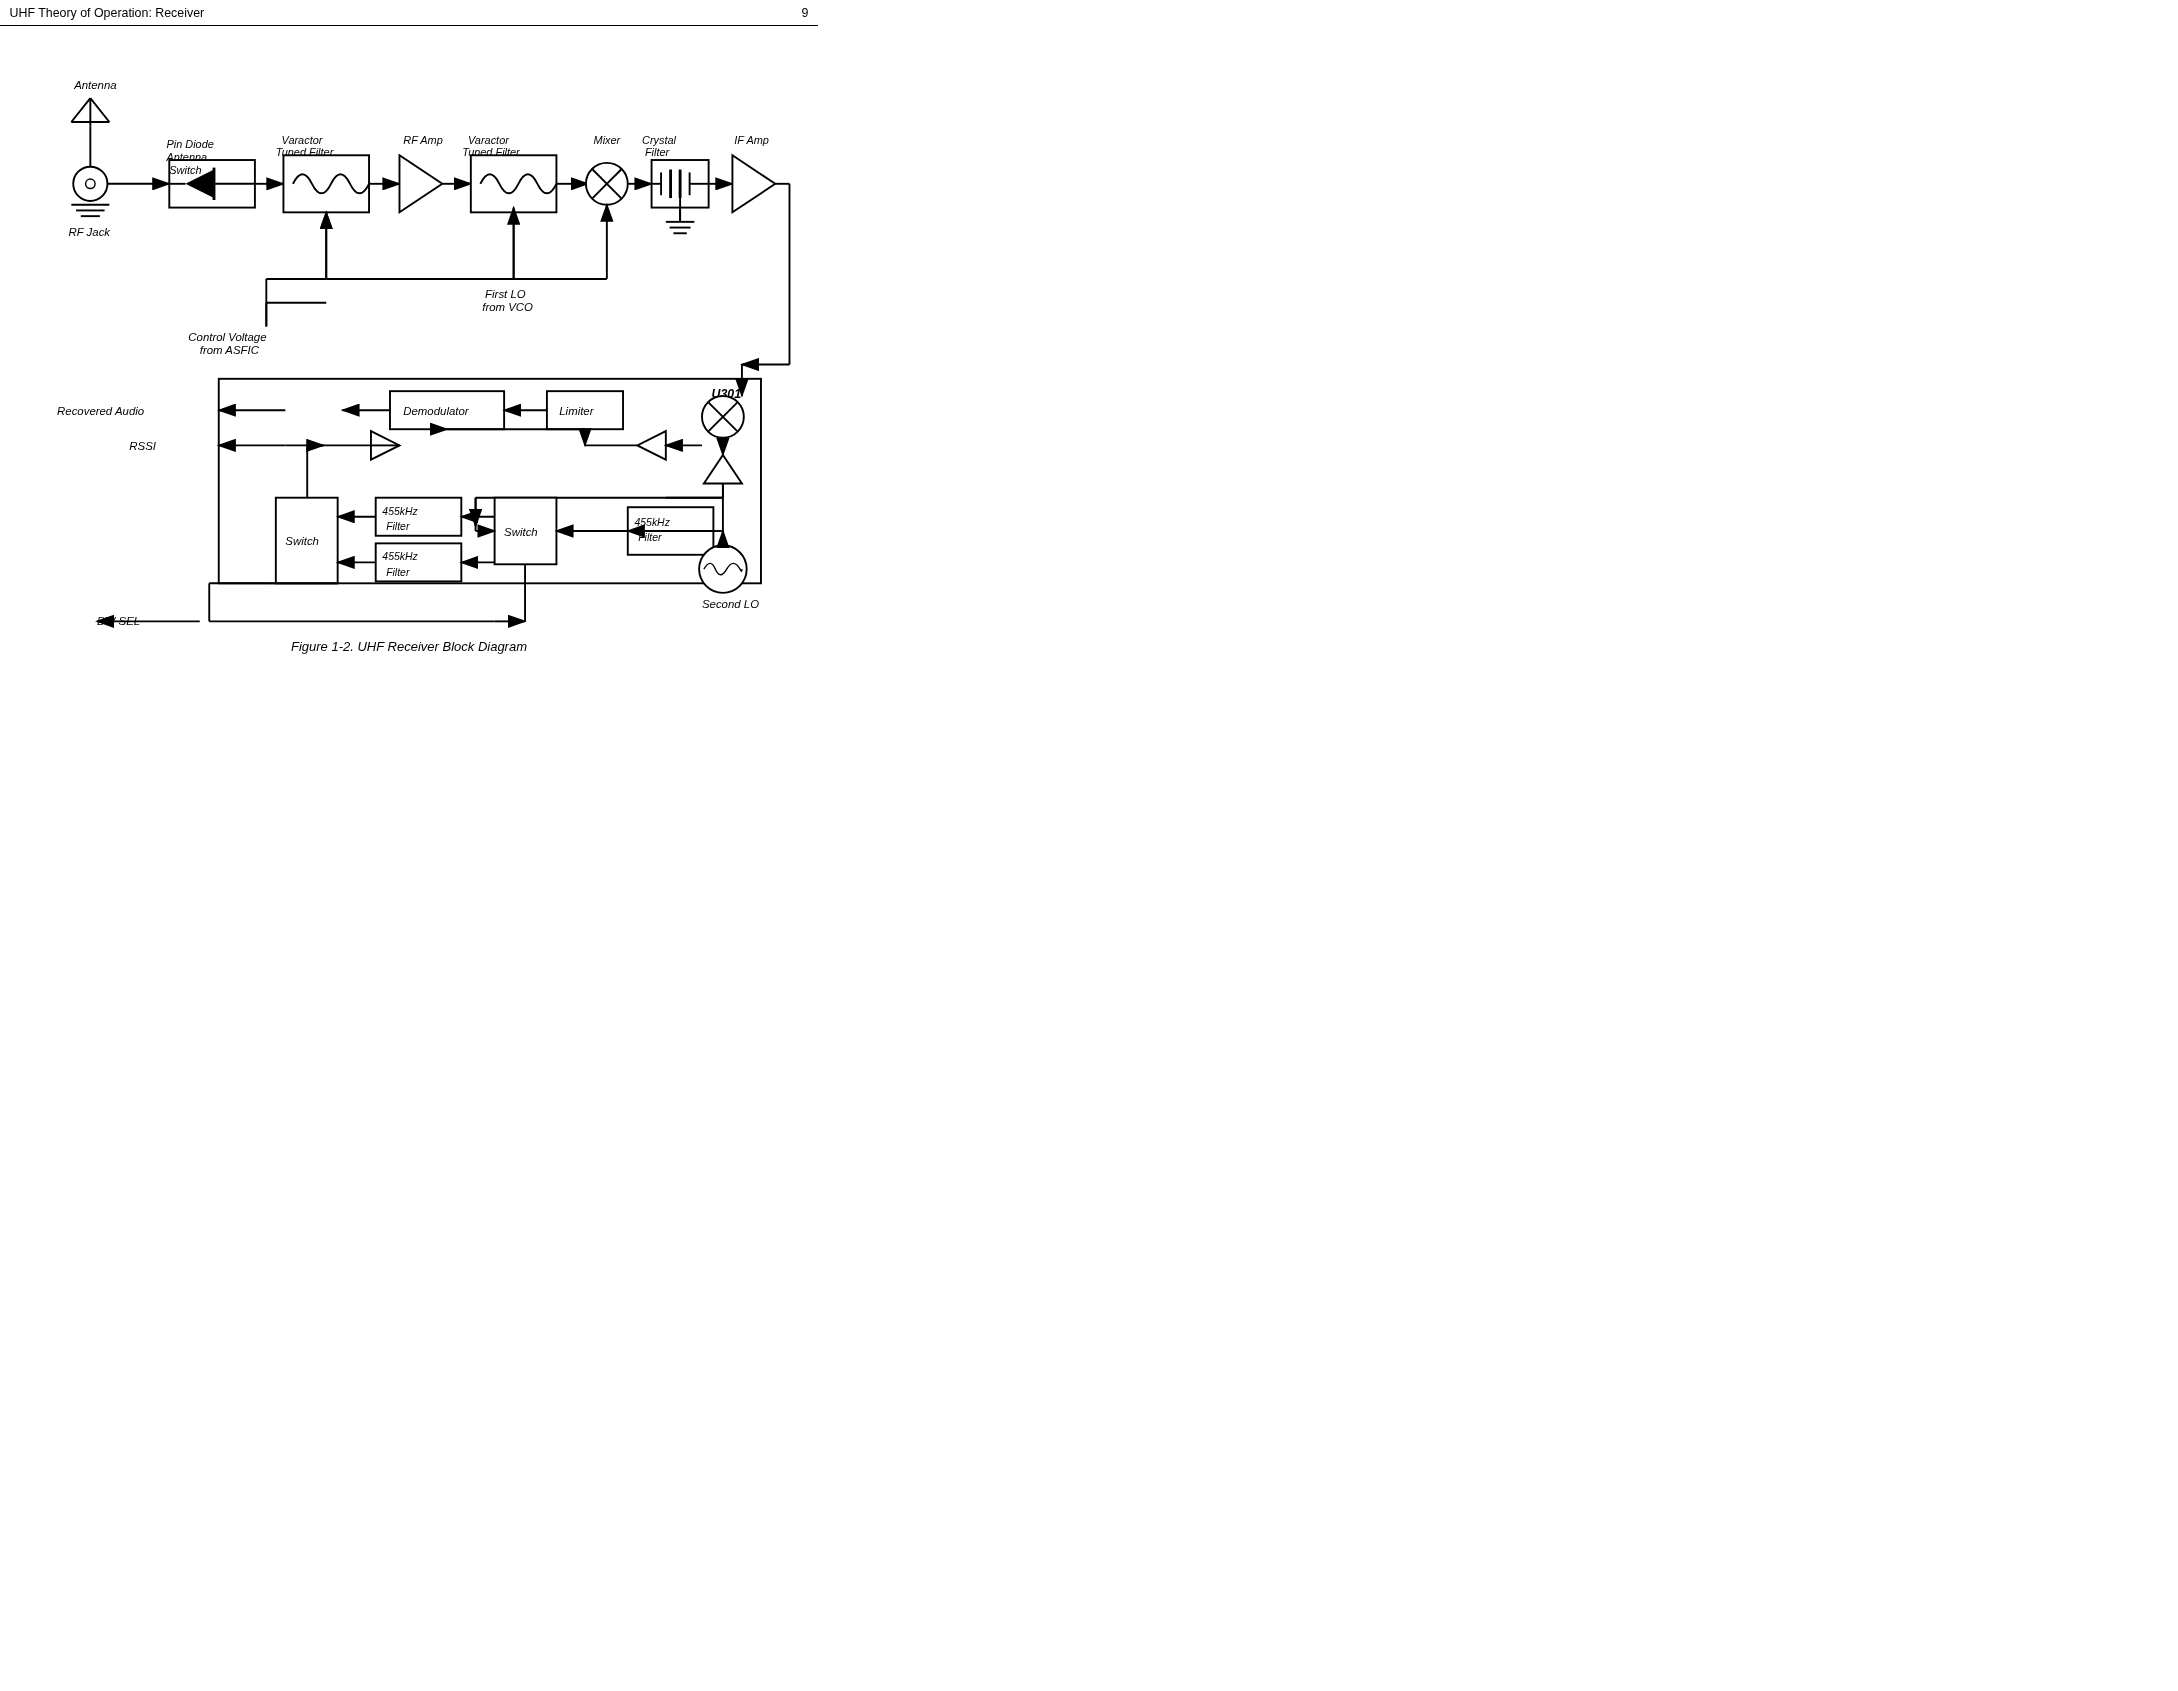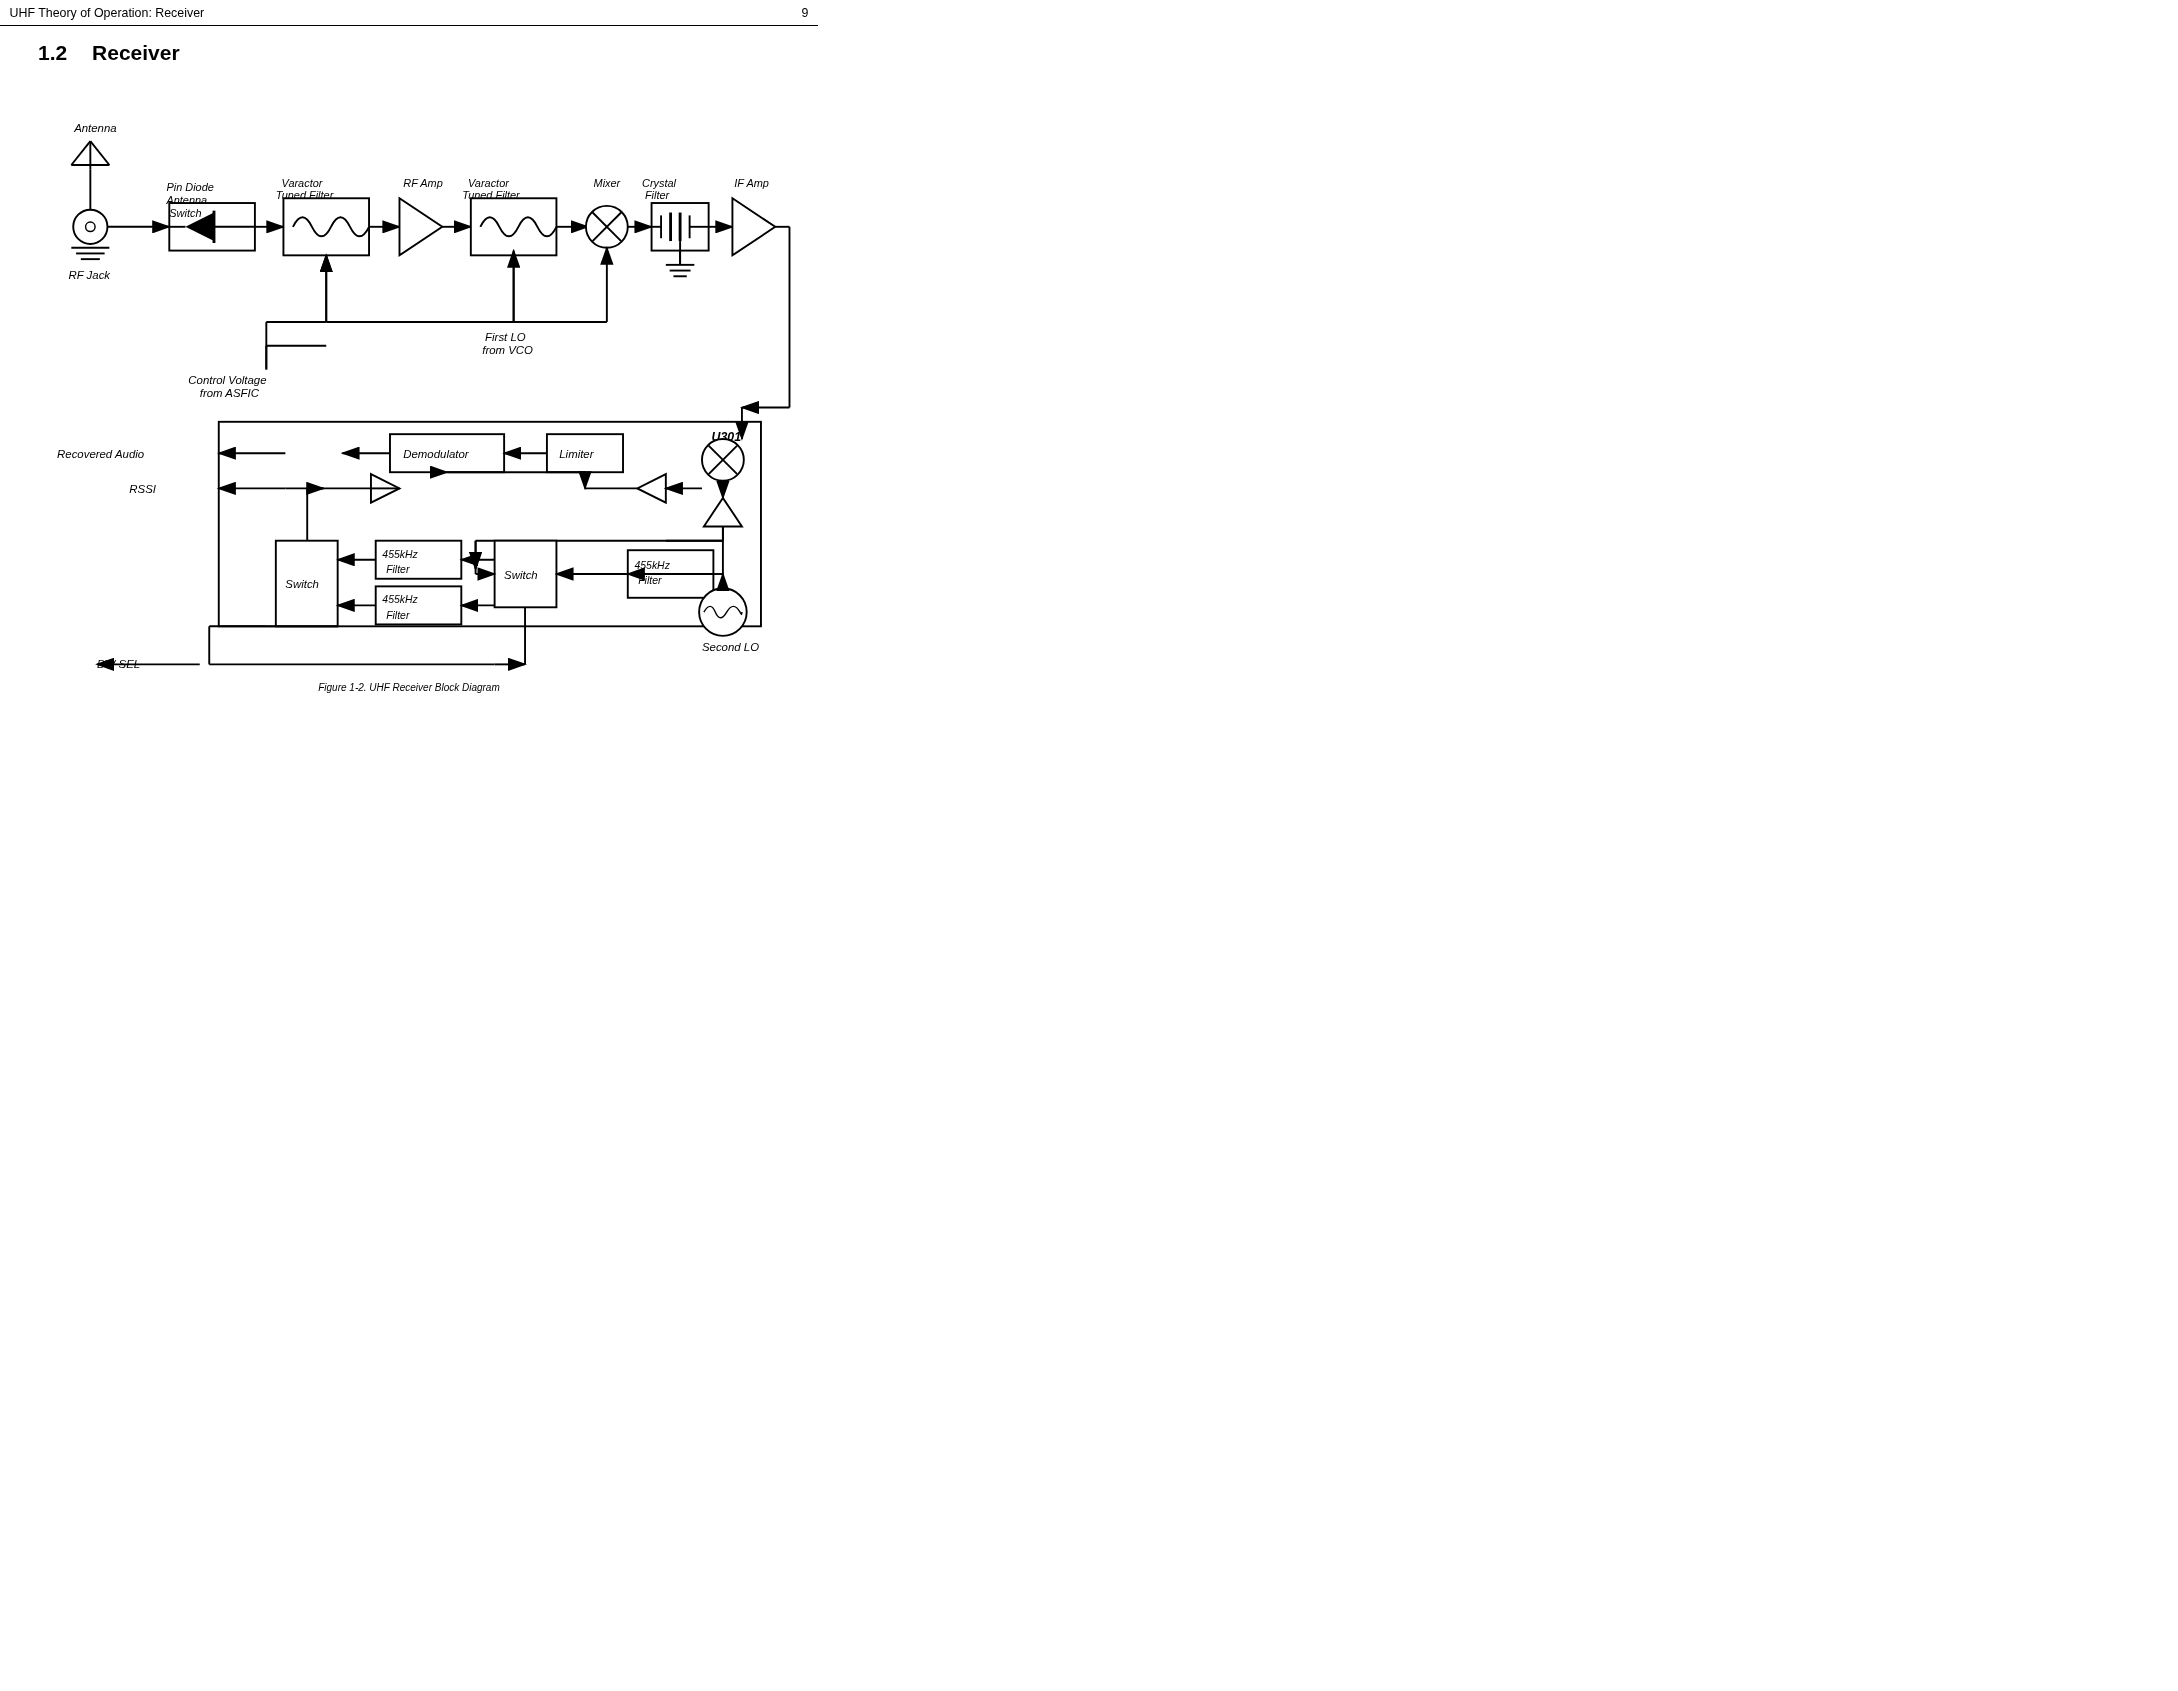--- a/index.html
+++ b/index.html
@@ -43,44 +43,40 @@
     }
 
     svg.diagram {
       width: 780px;
       height: 590px;
     }
 
     .figure-caption {
       text-align: center;
       font-style: italic;
-      font-size: 10px;
+      font-size: 13px;
       margin-top: 7.6px;
     }
 
     .content {
       padding: 0 9.5px;
     }
   </style>
 </head>
 <body>
 
 <div class="page-header">
   <div class="page-header-title">
     <span>UHF Theory of Operation:</span>
     <span> Receiver</span>
   </div>
   <div class="page-number">9</div>
 </div>
 
 <div class="content">
-  <div class="section-title">
-    <span class="num">1.2</span>
-    <span>Receiver</span>
-  </div>
 
   <div class="diagram-container">
     <svg class="diagram" viewBox="0 0 820 620" style="font-size:13px">
 
       <defs>
         <marker id="arrow" markerWidth="8" markerHeight="8" refX="6" refY="3" orient="auto">
           <path d="M0,0 L0,6 L8,3 z" fill="#000"></path>
         </marker>
         <marker id="arrow-left" markerWidth="8" markerHeight="8" refX="2" refY="3" orient="auto">
           <path d="M8,0 L8,6 L0,3 z" fill="#000"></path>

